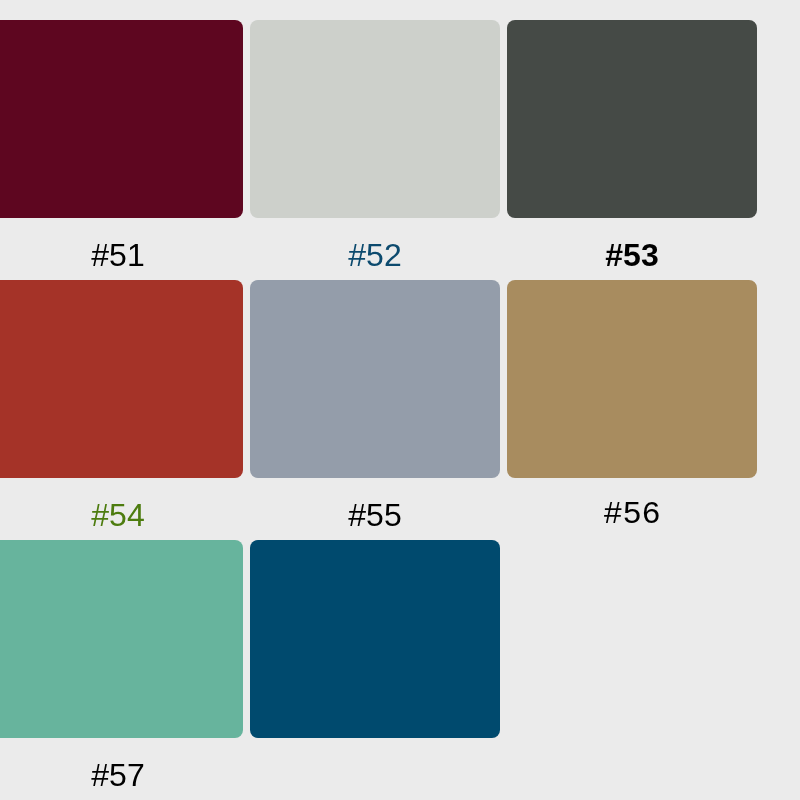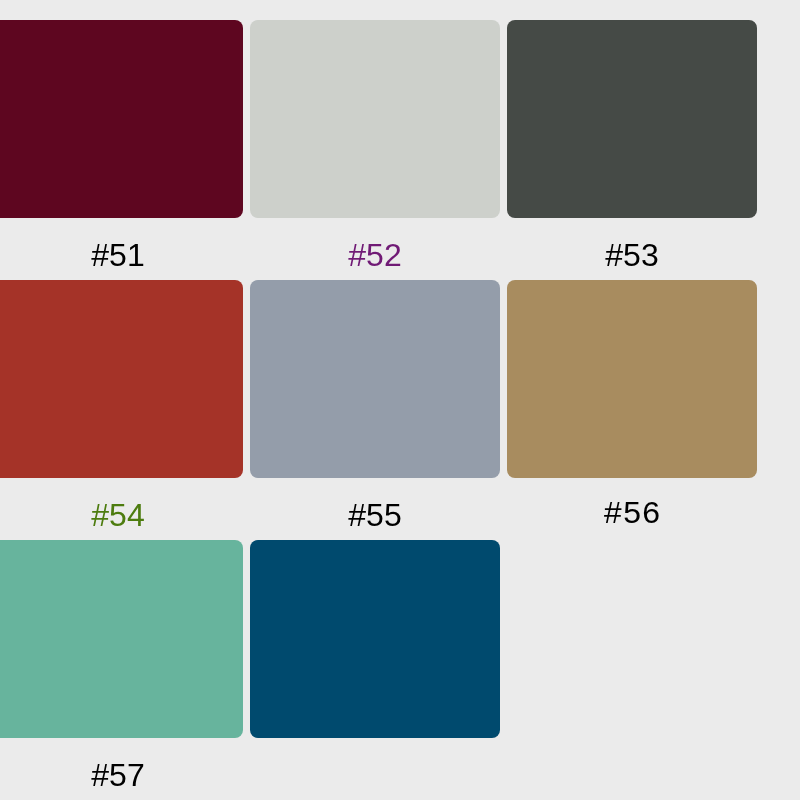--- a/index.html
+++ b/index.html
@@ -62,26 +62,26 @@
 
 <div id="swatch-grid">
 
   <div class="swatch-cell">
     <div class="swatch-chip" style="background-color: rgb(94, 6, 32);"></div>
     <span class="swatch-label" style="color: rgb(0, 0, 0);">#51</span>
   </div>
 
   <div class="swatch-cell">
     <div class="swatch-chip" style="background-color: rgb(205, 208, 203);"></div>
-    <span class="swatch-label" style="color: #701a75;">#52</span>
+    <span class="swatch-label" style="color: #0c4a6e;">#52</span>
   </div>
 
   <div class="swatch-cell">
     <div class="swatch-chip" style="background-color: rgb(69, 74, 70);"></div>
-    <span class="swatch-label" style="color: rgb(0, 0, 0);">#53</span>
+    <span class="swatch-label" style="color: rgb(0, 0, 0); font-weight: bold;">#53</span>
   </div>
 
   <div class="swatch-cell">
     <div class="swatch-chip" style="background-color: rgb(165, 51, 40);"></div>
     <span class="swatch-label" style="color: #4d7c0f;">#54</span>
   </div>
 
   <div class="swatch-cell">
     <div class="swatch-chip" style="background-color: rgb(148, 157, 170);"></div>
     <span class="swatch-label" style="color: rgb(0, 0, 0);">#55</span>

